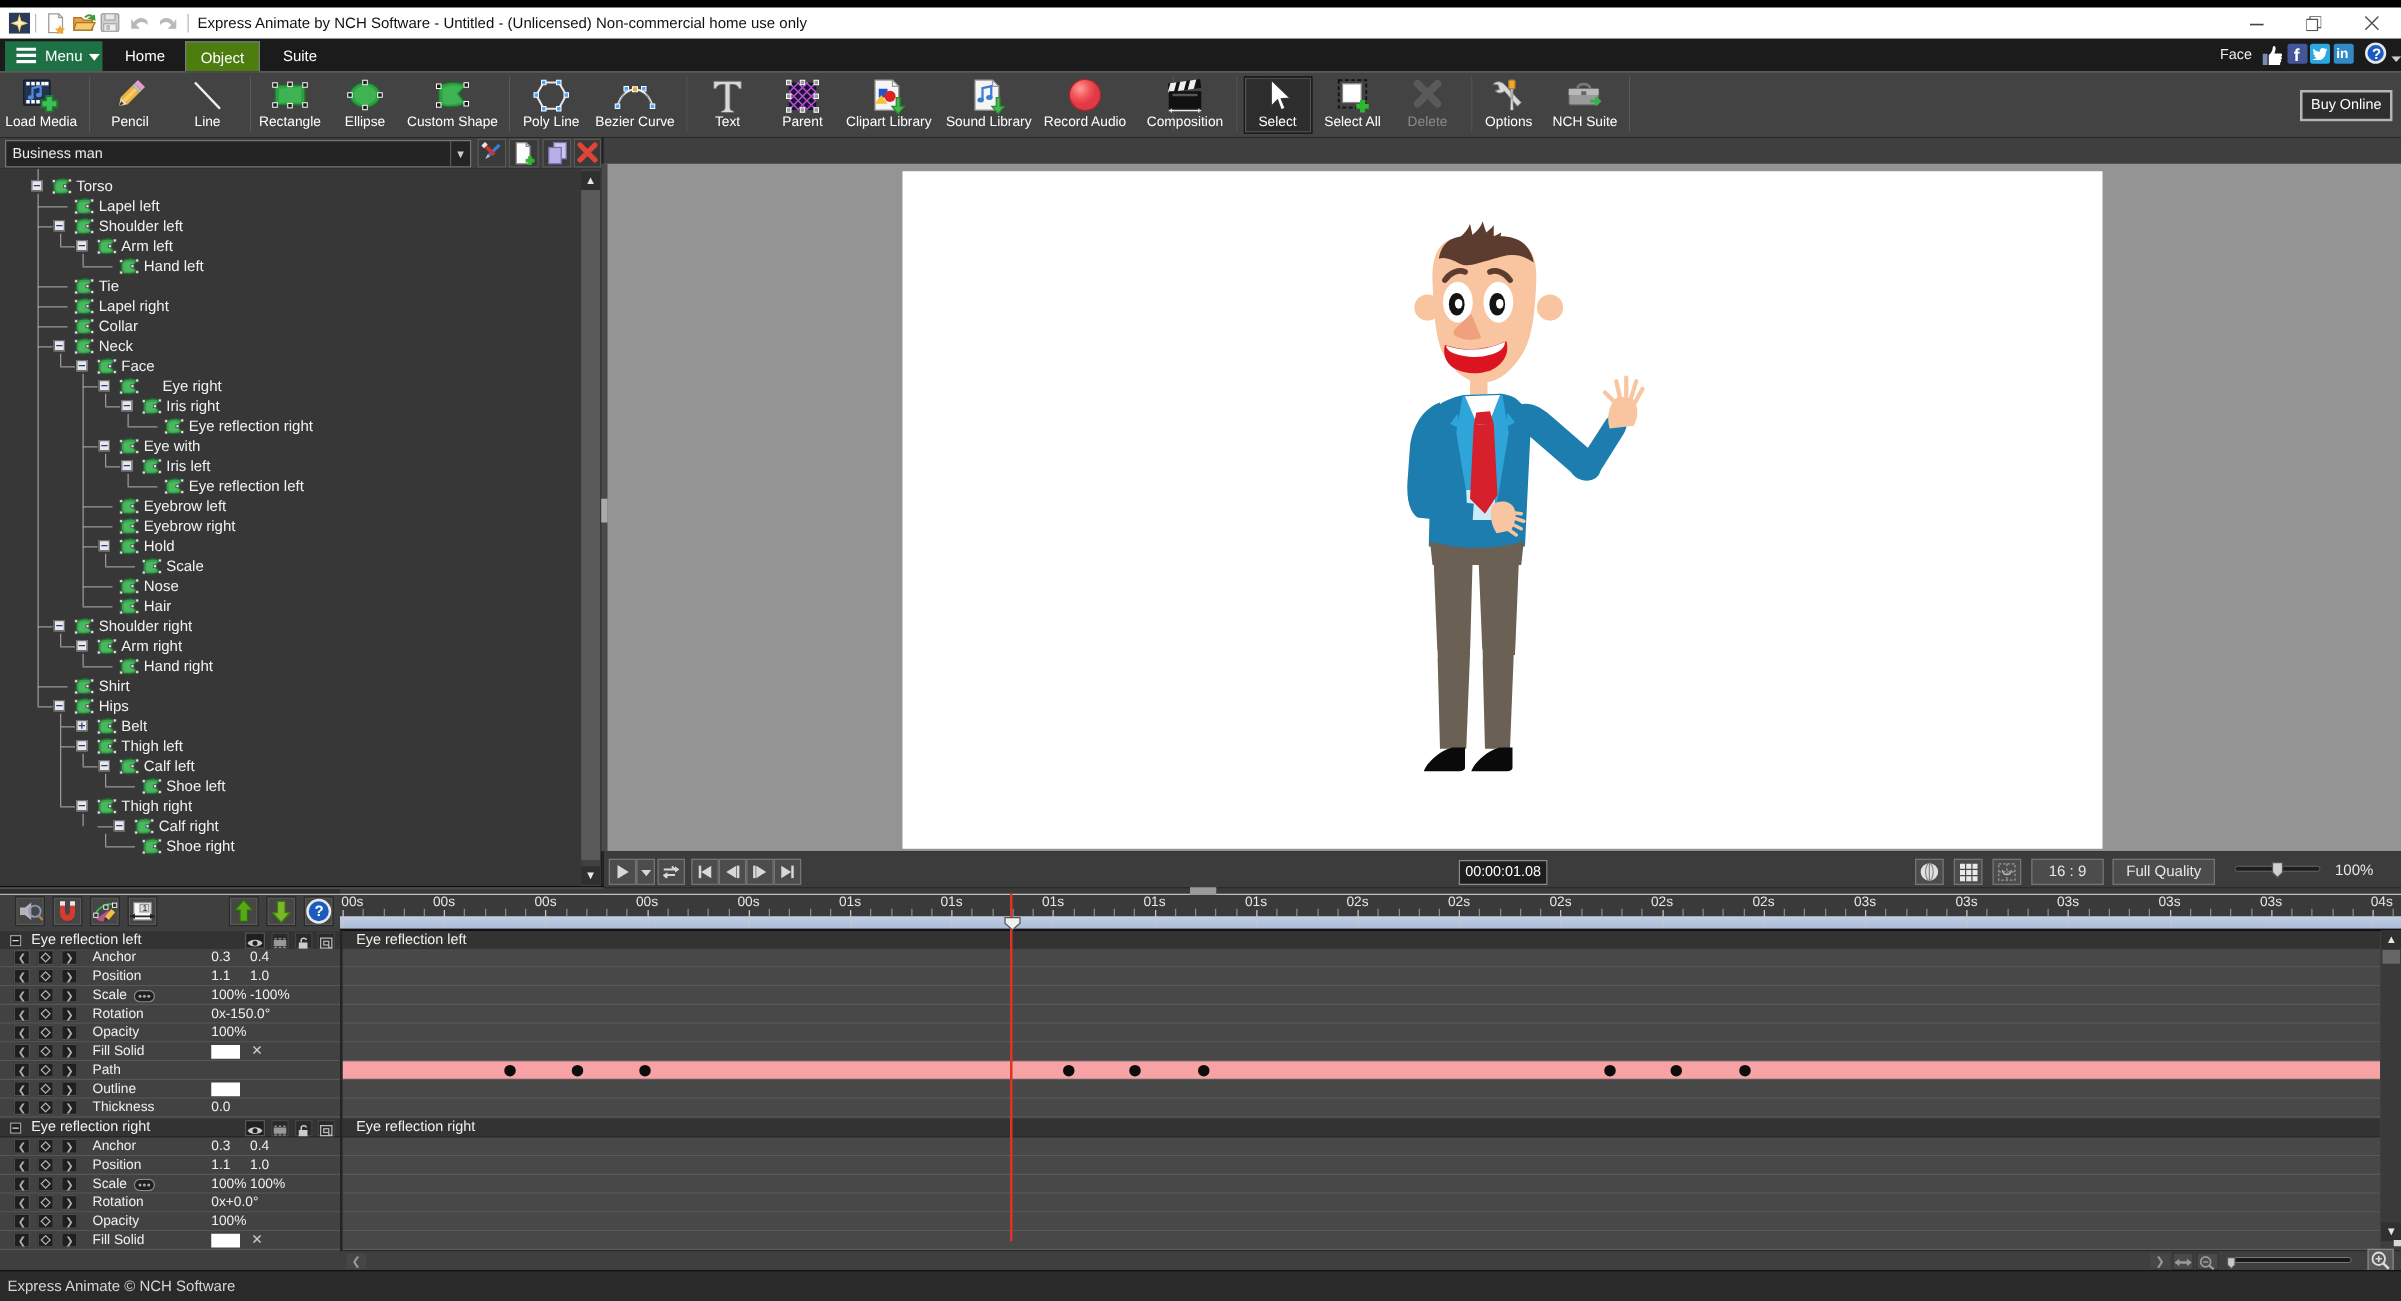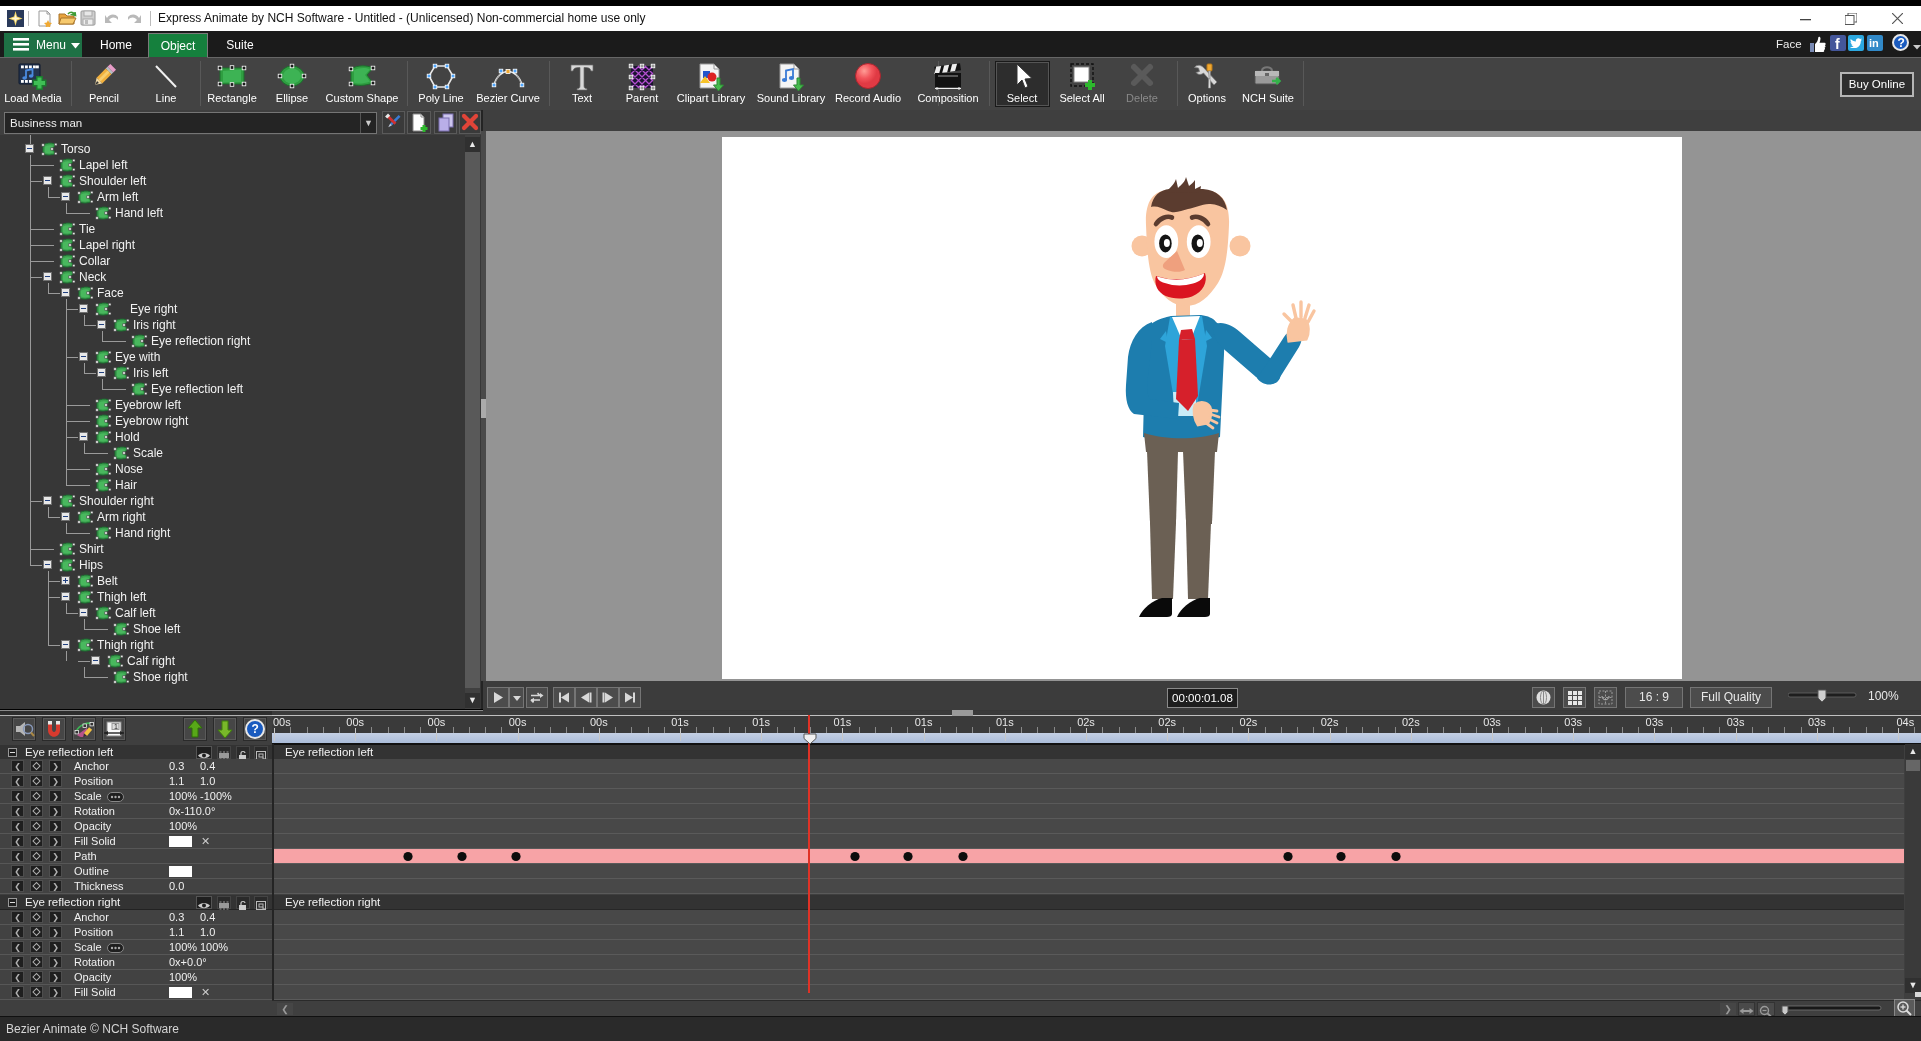--- a/index.html
+++ b/index.html
@@ -3,21 +3,21 @@
 *{margin:0;padding:0;box-sizing:border-box}
 html,body{width:1921px;height:1041px;overflow:hidden;background:#000;
  font-family:"Liberation Sans",sans-serif;-webkit-font-smoothing:antialiased}
 .abs{position:absolute}
 #titlebar{position:absolute;left:0;top:6px;width:1921px;height:25px;background:#fff;color:#111}
 #titlebar .ttext{position:absolute;left:158px;top:5px;font-size:12px;color:#111}
 .winbtn{position:absolute;top:0;height:25px;width:46px;color:#444;text-align:center;font-size:13px;line-height:25px}
 #menubar{position:absolute;left:0;top:31px;width:1921px;height:26px;background:#1b1b1b}
 #menubtn{position:absolute;left:4px;top:2px;width:78px;height:24px;background:#1e7145;color:#fff}
 .tab{position:absolute;top:2px;height:24px;color:#fff;font-size:12px;text-align:center;line-height:24px}
-#tab-object{background:#15803d;border:1px solid #7a7a7a;border-bottom:none}
+#tab-object{background:#4d7c0f;border:1px solid #7a7a7a;border-bottom:none}
 #toolbar{position:absolute;left:0;top:57px;width:1921px;height:53px;background:#434343;border-top:1px solid #666}
 #toolbar .sep{position:absolute;top:3px;height:45px;width:1px;background:#2e2e2e;border-right:1px solid #585858}
 .titem{position:absolute;top:2px;text-align:center;color:#fff;font-size:11px}
 .titem .lbl{position:absolute;left:0;right:0;top:32px;white-space:nowrap}
 .titem svg{position:absolute;left:50%;transform:translateX(-50%);top:1px}
 .gray .lbl{color:#8a8a8a}
 #buyonline{position:absolute;left:1840px;top:14px;width:74px;height:25px;border:2px solid #b5b5b5;background:#2e2e2e;color:#fff;font-size:11.5px;text-align:center;line-height:21px}
 #row2{position:absolute;left:0;top:110px;width:1921px;height:25px;background:#3f3f3f}
 #combo{position:absolute;left:4px;top:2px;width:373px;height:22px;background:#242424;border:1px solid #757575;color:#eee;font-size:11.5px;line-height:20px;padding-left:5px}
 #combo .dd{position:absolute;right:0;top:0;width:16px;height:20px;border-left:1px solid #555;color:#ccc;text-align:center;line-height:20px;font-size:9px}
@@ -1364,21 +1364,21 @@
       <div class="pv1">100%</div>
       <div class="pv2">-100%</div>
     </div>
     <div class="prow" style="top:93px">
       <div class="pb" style="left:11px">❮</div>
       <div class="pb" style="left:30px"><svg width="11" height="10">
           <rect x="3" y="2.5" width="5" height="5" transform="rotate(45 5.5 5)" fill="none" stroke="#b0b0b0"></rect>
         </svg></div>
       <div class="pb" style="left:49px">❯</div>
       <div class="plbl">Rotation</div>
-      <div class="pv1">0x-110.0°</div>
+      <div class="pv1">0x-150.0°</div>
     </div>
     <div class="prow" style="top:108px">
       <div class="pb" style="left:11px">❮</div>
       <div class="pb" style="left:30px"><svg width="11" height="10">
           <rect x="3" y="2.5" width="5" height="5" transform="rotate(45 5.5 5)" fill="none" stroke="#b0b0b0"></rect>
         </svg></div>
       <div class="pb" style="left:49px">❯</div>
       <div class="plbl">Opacity</div>
       <div class="pv1">100%</div>
     </div>
@@ -1573,12 +1573,12 @@
       </svg>
       <div class="abs" style="left:1622px;top:-2px;width:21px;height:19px;background:#5a5a5a;border:1px solid #888"><svg width="19" height="17">
           <circle cx="8" cy="7" r="5" fill="none" stroke="#ddd" stroke-width="1.5"></circle>
           <line x1="5.5" y1="7" x2="10.5" y2="7" stroke="#ddd" stroke-width="1.3"></line>
           <line x1="8" y1="4.5" x2="8" y2="9.5" stroke="#ddd" stroke-width="1.3"></line>
           <line x1="11.5" y1="10.5" x2="16" y2="15" stroke="#ddd" stroke-width="2"></line>
         </svg></div>
     </div>
     <div class="abs" style="left:1915px;top:281px;width:6px;height:5px;background:#d8d8d8"></div>
   </div>
-<div id="statusbar">Bezier Animate © NCH Software</div>
+<div id="statusbar">Express Animate © NCH Software</div>
 </body></html>

